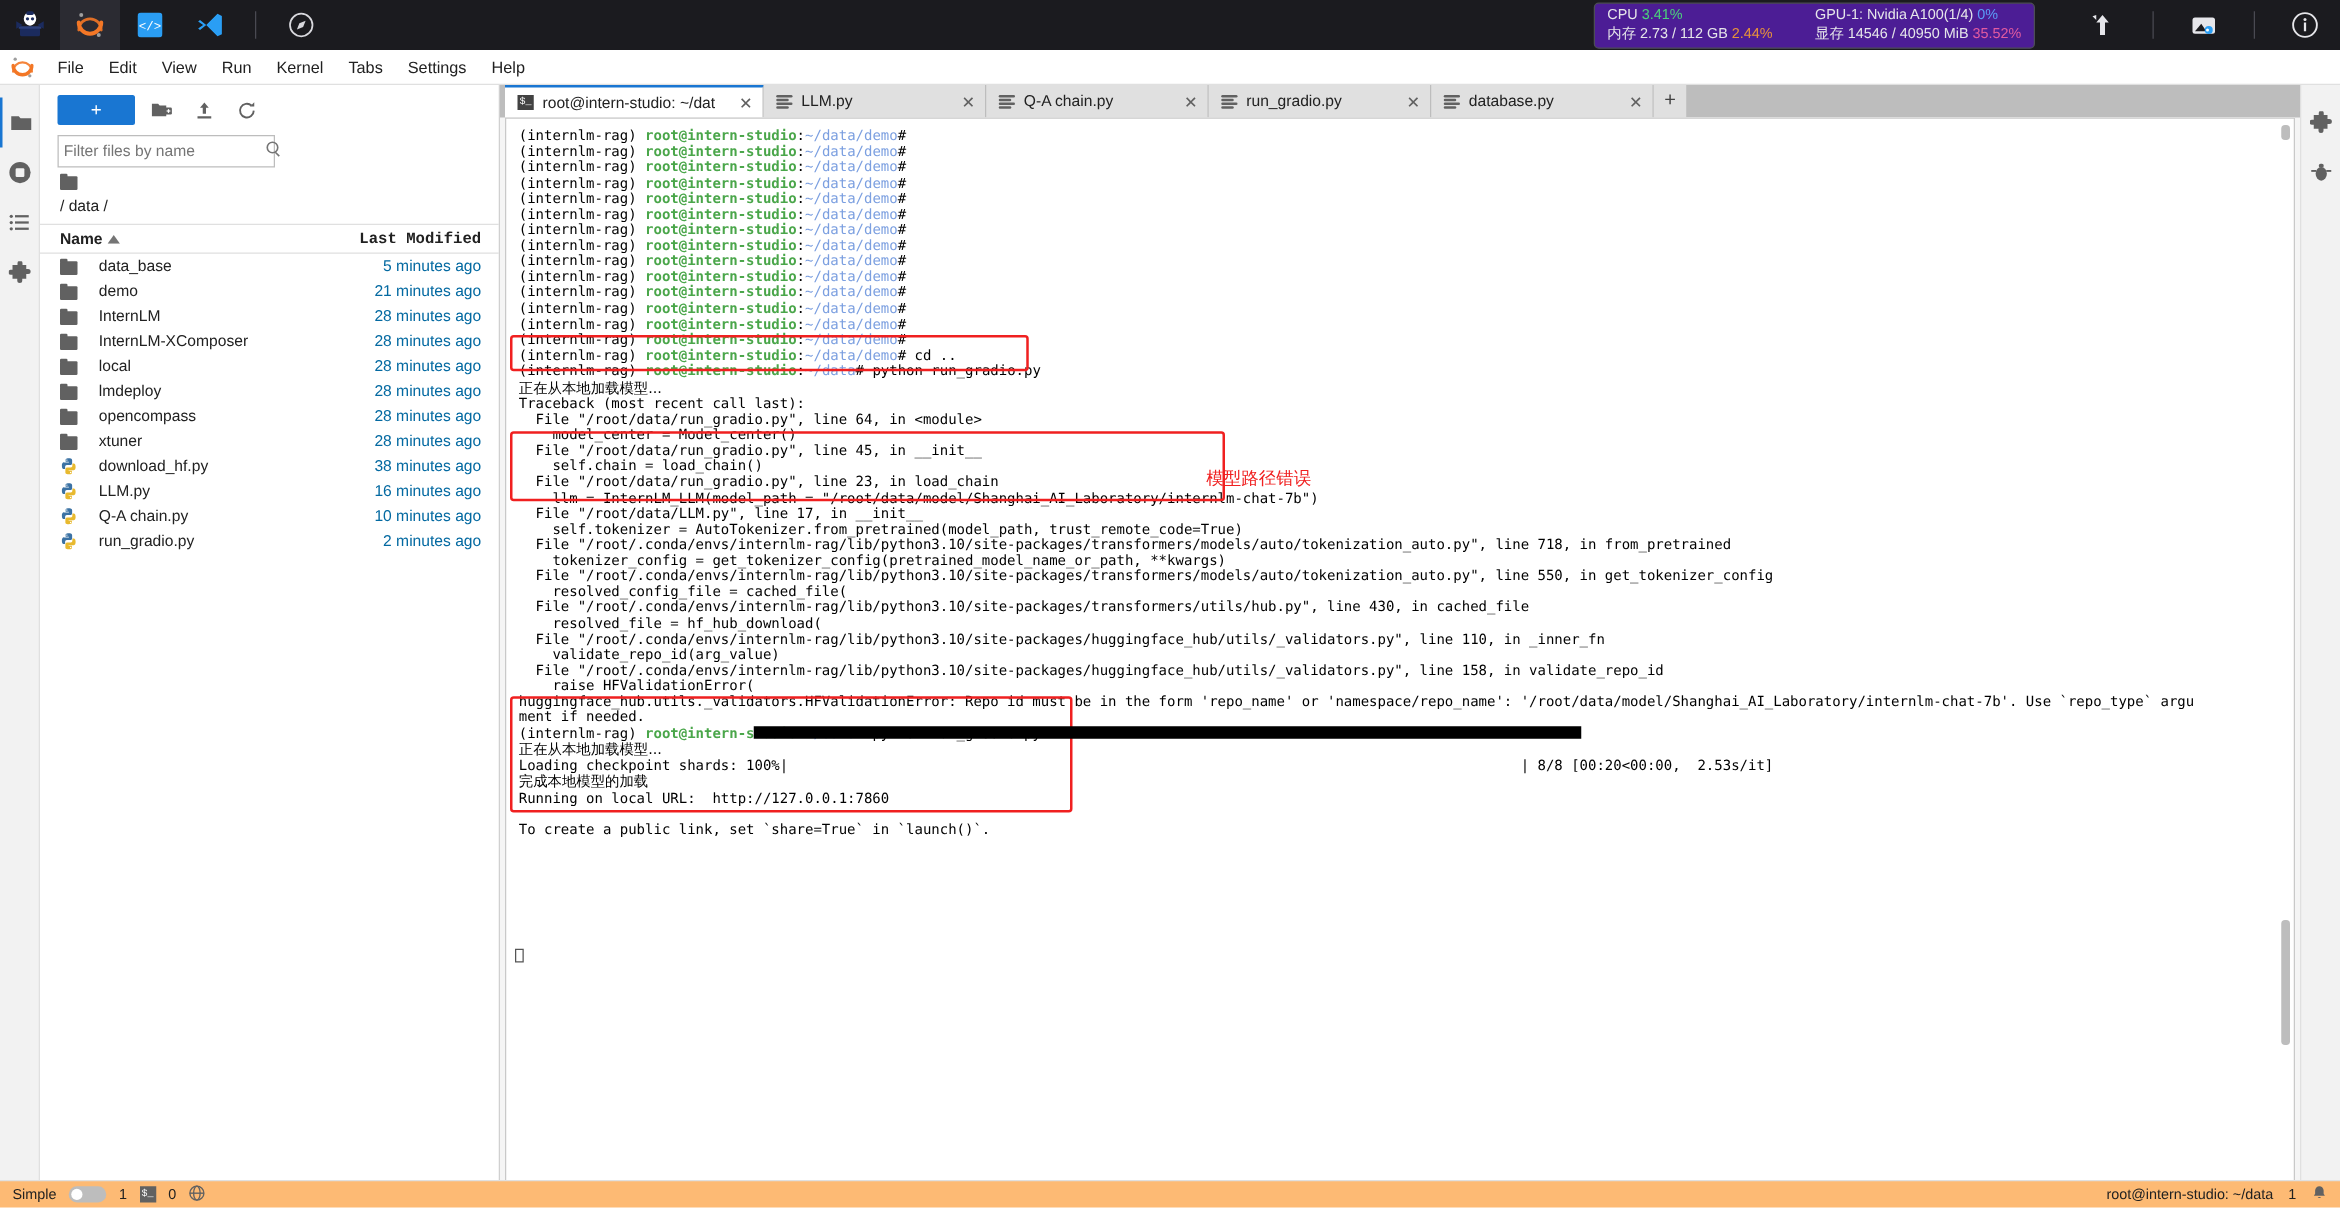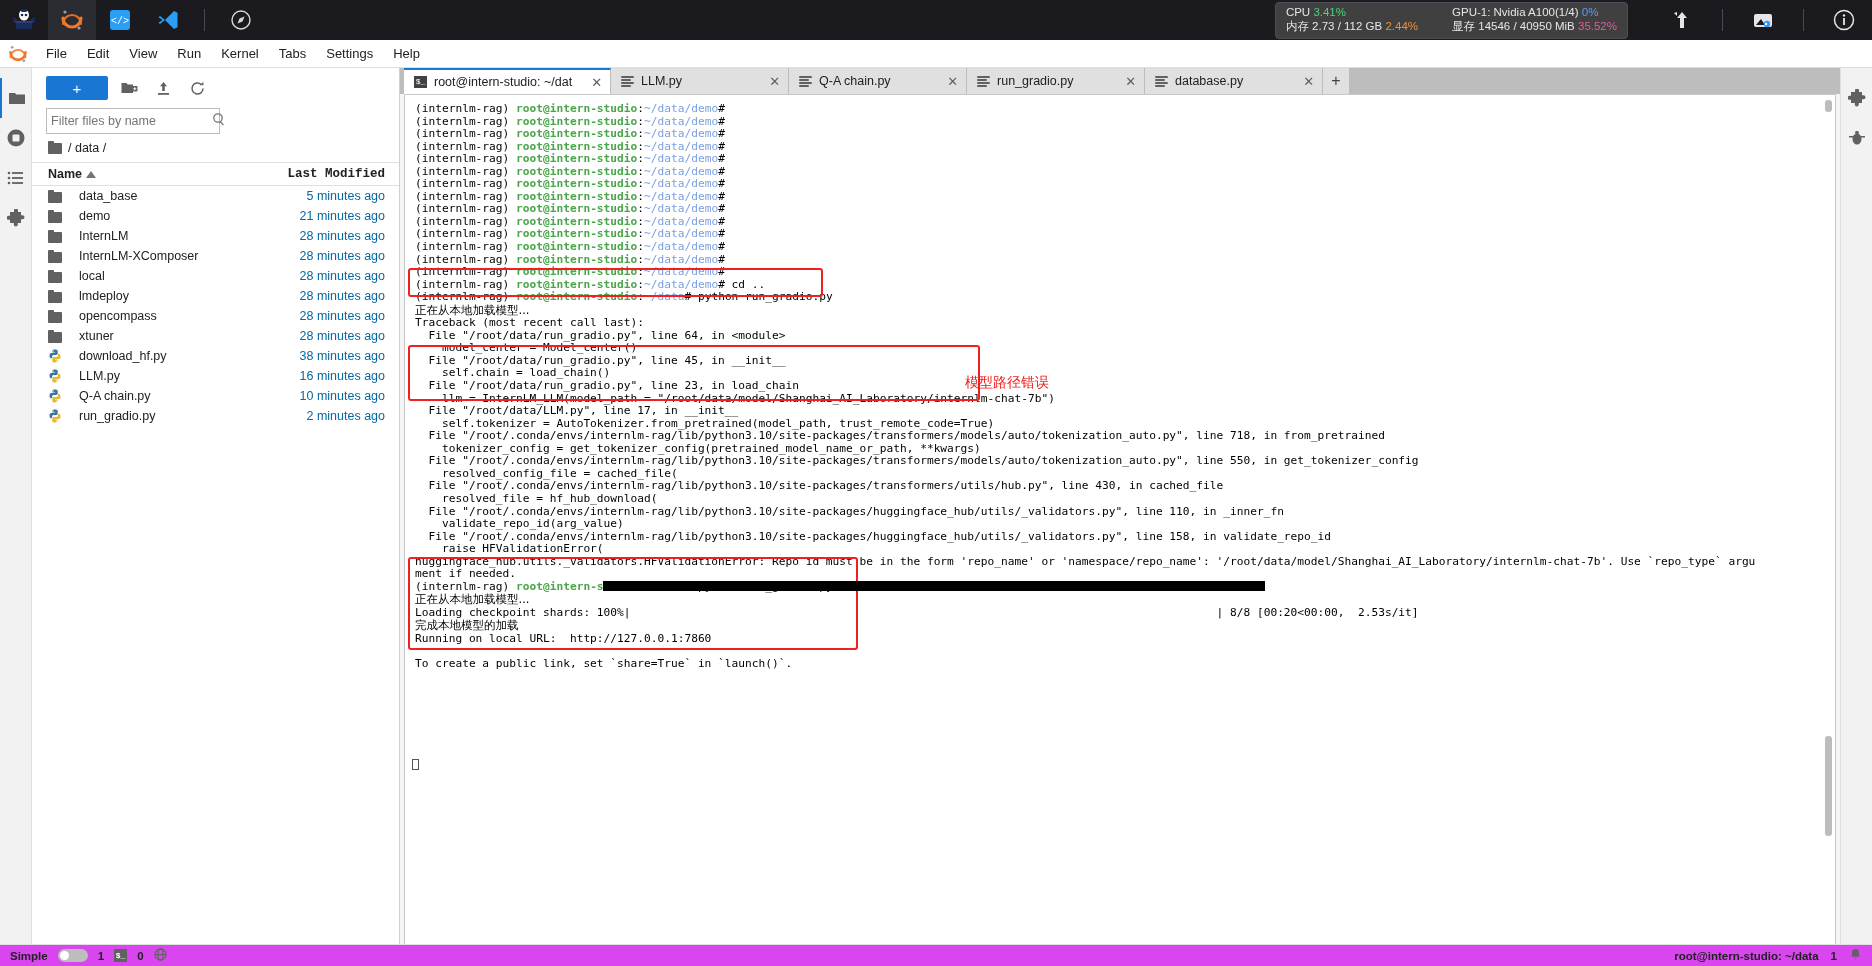--- a/index.html
+++ b/index.html
@@ -23,21 +23,21 @@
   }
   .os-app.active { background: #2b2b32; }
   .os-sep {
     width: 1px; height: 22px; background: #4a4a52; margin: 0 12px;
   }
   .os-spacer { flex: 1; }
 
   .sysmon {
     border: 1px solid #4d4d57;
     border-radius: 4px;
-    background: #404040;
+    background: #4c1d95;
     padding: 3px 10px 4px 10px;
     display: grid;
     grid-template-columns: auto auto;
     column-gap: 34px;
     row-gap: 1px;
     margin-right: 26px;
   }
   .sysmon div { white-space: nowrap; font-size: 11.5px; color: #e6e6ea; }
   .sysmon .g { color: #4bd37b; }
   .sysmon .o { color: #e8933a; }
@@ -117,23 +117,23 @@
     padding: 0 6px 0 4px;
     width: 174px;
   }
   .fb-filter input {
     border: none; outline: none; flex: 1;
     font-size: 12.5px; color: #757575;
     font-family: "Liberation Sans", sans-serif;
     background: transparent;
   }
   .fb-crumb {
-    display: flex; align-items: center; gap: 6px;
+    display: flex; gap: 6px;
     padding: 7px 14px 7px 16px;
-    font-size: 12.5px; color: #212121;
+    font-size: 12.5px; color: #212121; flex-direction: column;
   }
   .fb-head {
     display: flex; align-items: center;
     border-top: 1px solid #e0e0e0;
     border-bottom: 1px solid #e0e0e0;
     height: 24px;
     font-size: 12.5px; font-weight: bold; color: #212121;
     padding-left: 16px;
   }
   .fb-head .c-name { flex: 1; display:flex; align-items:center; gap:4px;}
@@ -256,27 +256,26 @@
     position: absolute; background: #000; height: 10px;
   }
   .cursor-block {
     position:absolute; width:7px; height:11px; border:1px solid #555;
   }
 
   
   .statusbar {
     position: absolute; bottom: 0; left: 0;
     width: 1872px; height: 22px;
-    background: #d946ef;
+    background: #fdba74;
     border-top: 1px solid #e0e0e0;
     display: flex; align-items: center;
     font-size: 11.5px; color: #212121;
     padding: 0 10px;
     gap: 10px;
-    font-weight: bold;
   }
   .toggle {
     width: 30px; height: 13px; border-radius: 7px; background: #bdbdbd;
     position: relative; cursor: pointer;
   }
   .toggle::after {
     content:""; position:absolute; left:2px; top:2px;
     width:9px; height:9px; border-radius:50%; background:#fff;
   }
   .sb-right { margin-left: auto; display: flex; align-items: center; gap: 12px; }

